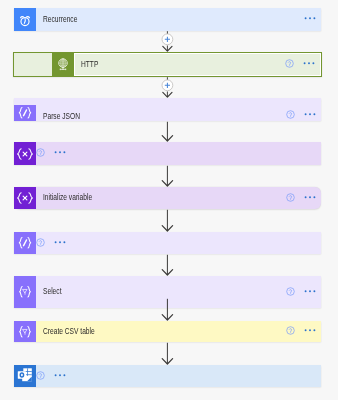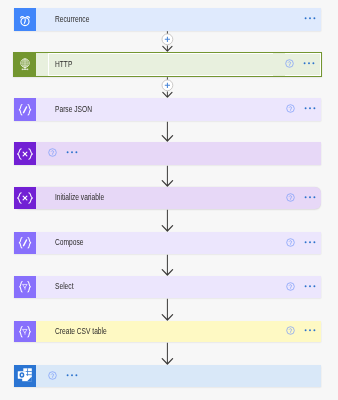--- a/index.html
+++ b/index.html
@@ -1,22 +1,22 @@
 <!DOCTYPE html>
 <html><head>
 <meta charset="utf-8">
 <style>
   html,body{margin:0;padding:0;}
   body{width:338px;height:400px;background:#f7f7f7;font-family:"Liberation Sans",sans-serif;overflow:hidden;
        -webkit-font-smoothing:antialiased;}
   #canvas{position:relative;width:338px;height:400px;}
 
   .card{position:absolute;left:14px;width:307px;height:23px;display:flex;align-items:stretch;box-sizing:border-box;
-        box-shadow:0 0.6px 1.6px rgba(0,0,0,0.10), 0 0 0.8px rgba(0,0,0,0.06);gap:12px;}
-  .card.sel{border:1.6px solid #739630;left:13px;width:309px;}
+        box-shadow:0 0.6px 1.6px rgba(0,0,0,0.10), 0 0 0.8px rgba(0,0,0,0.06);}
+  .card.sel{border:1.6px solid #739630;left:13px;width:309px;padding-left:38px;}
   .card.sel .titlewrap{border-left:1.2px solid #fff;border-top:1.2px solid #fff;border-bottom:1.2px solid #fff;box-sizing:border-box;}
   .card.sel .actions{border-right:1.2px solid #fff;border-top:1.2px solid #fff;border-bottom:1.2px solid #fff;box-sizing:border-box;}
   .iconbox{width:22px;flex:0 0 22px;display:flex;align-items:center;justify-content:center;}
   .card.sel .iconbox{width:21.8px;flex:0 0 21.8px;}
   .card.sel .title{margin-left:5.8px;}
   .titlewrap{flex:1 1 auto;display:flex;align-items:center;min-width:0;}
   .title{font-size:8.2px;color:#2b2a29;margin-left:7px;white-space:nowrap;display:inline-block;position:relative;top:-0.5px;transform:scaleX(0.812);transform-origin:left center;}
   .actions{display:flex;align-items:center;flex:0 0 auto;}
   .help{width:9px;height:9px;margin-right:9.4px;display:block;position:relative;top:-1px;}
   .dots{display:block;width:12px;height:12px;margin-right:4.6px;position:relative;top:-1.1px;}
@@ -68,21 +68,21 @@
           <path d="M6.6 6.6 a2.5 2.5 0 0 1 4.6 1.2 c0 1.5 -2.1 1.9 -2.1 3.3" fill="none" stroke="#7b9df9" stroke-width="1.45" stroke-linecap="round"></path>
           <circle cx="9.05" cy="13.4" r="0.95" fill="#7b9df9"></circle>
         </svg>
         <svg class="dots" viewBox="0 0 24 24">
           <circle cx="3.2" cy="12.6" r="1.9" fill="#2b72cc"></circle>
           <circle cx="12" cy="12.6" r="1.9" fill="#2b72cc"></circle>
           <circle cx="20.8" cy="12.6" r="1.9" fill="#2b72cc"></circle>
         </svg>
       </div>
     </div>
-    <div class="card" style="top: 98px; height: 23px; background: rgb(236, 230, 253);">
+    <div class="card" style="top: 98px; height: 23px; background: rgb(236, 230, 253); align-items: flex-end;">
       <div class="iconbox" style="background:#8870fc">
         <svg width="16" height="16" viewBox="0 0 32 32" fill="none" stroke="#fff" stroke-width="2.1" stroke-linecap="round" stroke-linejoin="round">
           <path d="M10.0 5.0 C6.4 5.4 8.4 13.6 4.6 15.5 C8.4 17.4 6.4 25.6 10.0 26.0"></path>
           <path d="M22.0 5.0 C25.6 5.4 23.6 13.6 27.4 15.5 C23.6 17.4 25.6 25.6 22.0 26.0"></path>
           <path d="M13.1 21.2 L19.0 10.0" stroke-width="3.0"></path>
         </svg>
       </div>
       <div class="titlewrap">
         <div class="title">Parse JSON</div>
       </div>
@@ -145,37 +145,34 @@
       </div>
     </div>
     <div class="card" style="top: 232px; height: 22px; background: rgb(236, 230, 253);">
       <div class="iconbox" style="background:#8870fc">
         <svg width="16" height="16" viewBox="0 0 32 32" fill="none" stroke="#fff" stroke-width="2.1" stroke-linecap="round" stroke-linejoin="round">
           <path d="M10.0 5.0 C6.4 5.4 8.4 13.6 4.6 15.5 C8.4 17.4 6.4 25.6 10.0 26.0"></path>
           <path d="M22.0 5.0 C25.6 5.4 23.6 13.6 27.4 15.5 C23.6 17.4 25.6 25.6 22.0 26.0"></path>
           <path d="M13.1 21.2 L19.0 10.0" stroke-width="3.0"></path>
         </svg>
       </div>
-      <div class="titlewrap">
-        <div class="title">Compose</div>
-      </div>
-      <div class="actions">
-        <svg class="help" viewBox="0 0 18 18">
-          <circle cx="9" cy="9" r="7.6" fill="none" stroke="#7b9df9" stroke-width="1.45"></circle>
-          <path d="M6.6 6.6 a2.5 2.5 0 0 1 4.6 1.2 c0 1.5 -2.1 1.9 -2.1 3.3" fill="none" stroke="#7b9df9" stroke-width="1.45" stroke-linecap="round"></path>
-          <circle cx="9.05" cy="13.4" r="0.95" fill="#7b9df9"></circle>
-        </svg>
-        <svg class="dots" viewBox="0 0 24 24">
-          <circle cx="3.2" cy="12.6" r="1.9" fill="#2b72cc"></circle>
-          <circle cx="12" cy="12.6" r="1.9" fill="#2b72cc"></circle>
-          <circle cx="20.8" cy="12.6" r="1.9" fill="#2b72cc"></circle>
-        </svg>
-      </div>
-    </div>
-    <div class="card" style="top: 276px; height: 22px; background: rgb(236, 230, 253);">
+      <div class="actions">
+        <svg class="help" viewBox="0 0 18 18">
+          <circle cx="9" cy="9" r="7.6" fill="none" stroke="#7b9df9" stroke-width="1.45"></circle>
+          <path d="M6.6 6.6 a2.5 2.5 0 0 1 4.6 1.2 c0 1.5 -2.1 1.9 -2.1 3.3" fill="none" stroke="#7b9df9" stroke-width="1.45" stroke-linecap="round"></path>
+          <circle cx="9.05" cy="13.4" r="0.95" fill="#7b9df9"></circle>
+        </svg>
+        <svg class="dots" viewBox="0 0 24 24">
+          <circle cx="3.2" cy="12.6" r="1.9" fill="#2b72cc"></circle>
+          <circle cx="12" cy="12.6" r="1.9" fill="#2b72cc"></circle>
+          <circle cx="20.8" cy="12.6" r="1.9" fill="#2b72cc"></circle>
+        </svg>
+      </div>
+    </div>
+    <div class="card" style="top: 276px; height: 32px; background: rgb(236, 230, 253);">
       <div class="iconbox" style="background:#8870fc">
         <svg width="16" height="16" viewBox="0 0 32 32" fill="none" stroke="#fff" stroke-width="2.1" stroke-linecap="round" stroke-linejoin="round">
           <path d="M10.3 5.0 C7.0 5.3 8.7 13.6 5.3 15.5 C8.7 17.4 7.0 25.7 10.3 26.0"></path>
           <path d="M21.7 5.0 C25.0 5.3 23.3 13.6 26.7 15.5 C23.3 17.4 25.0 25.7 21.7 26.0"></path>
           <path d="M11.9 10.9 L20.1 10.9 L16.0 17.0 Z" fill="none" stroke="#fff" stroke-width="1.35" stroke-linejoin="round"></path>
           <path d="M16.0 17.0 L16.0 20.6" fill="none" stroke="#fff" stroke-width="1.35" stroke-linecap="round"></path>
         </svg>
       </div>
       <div class="titlewrap">
         <div class="title">Select</div>

